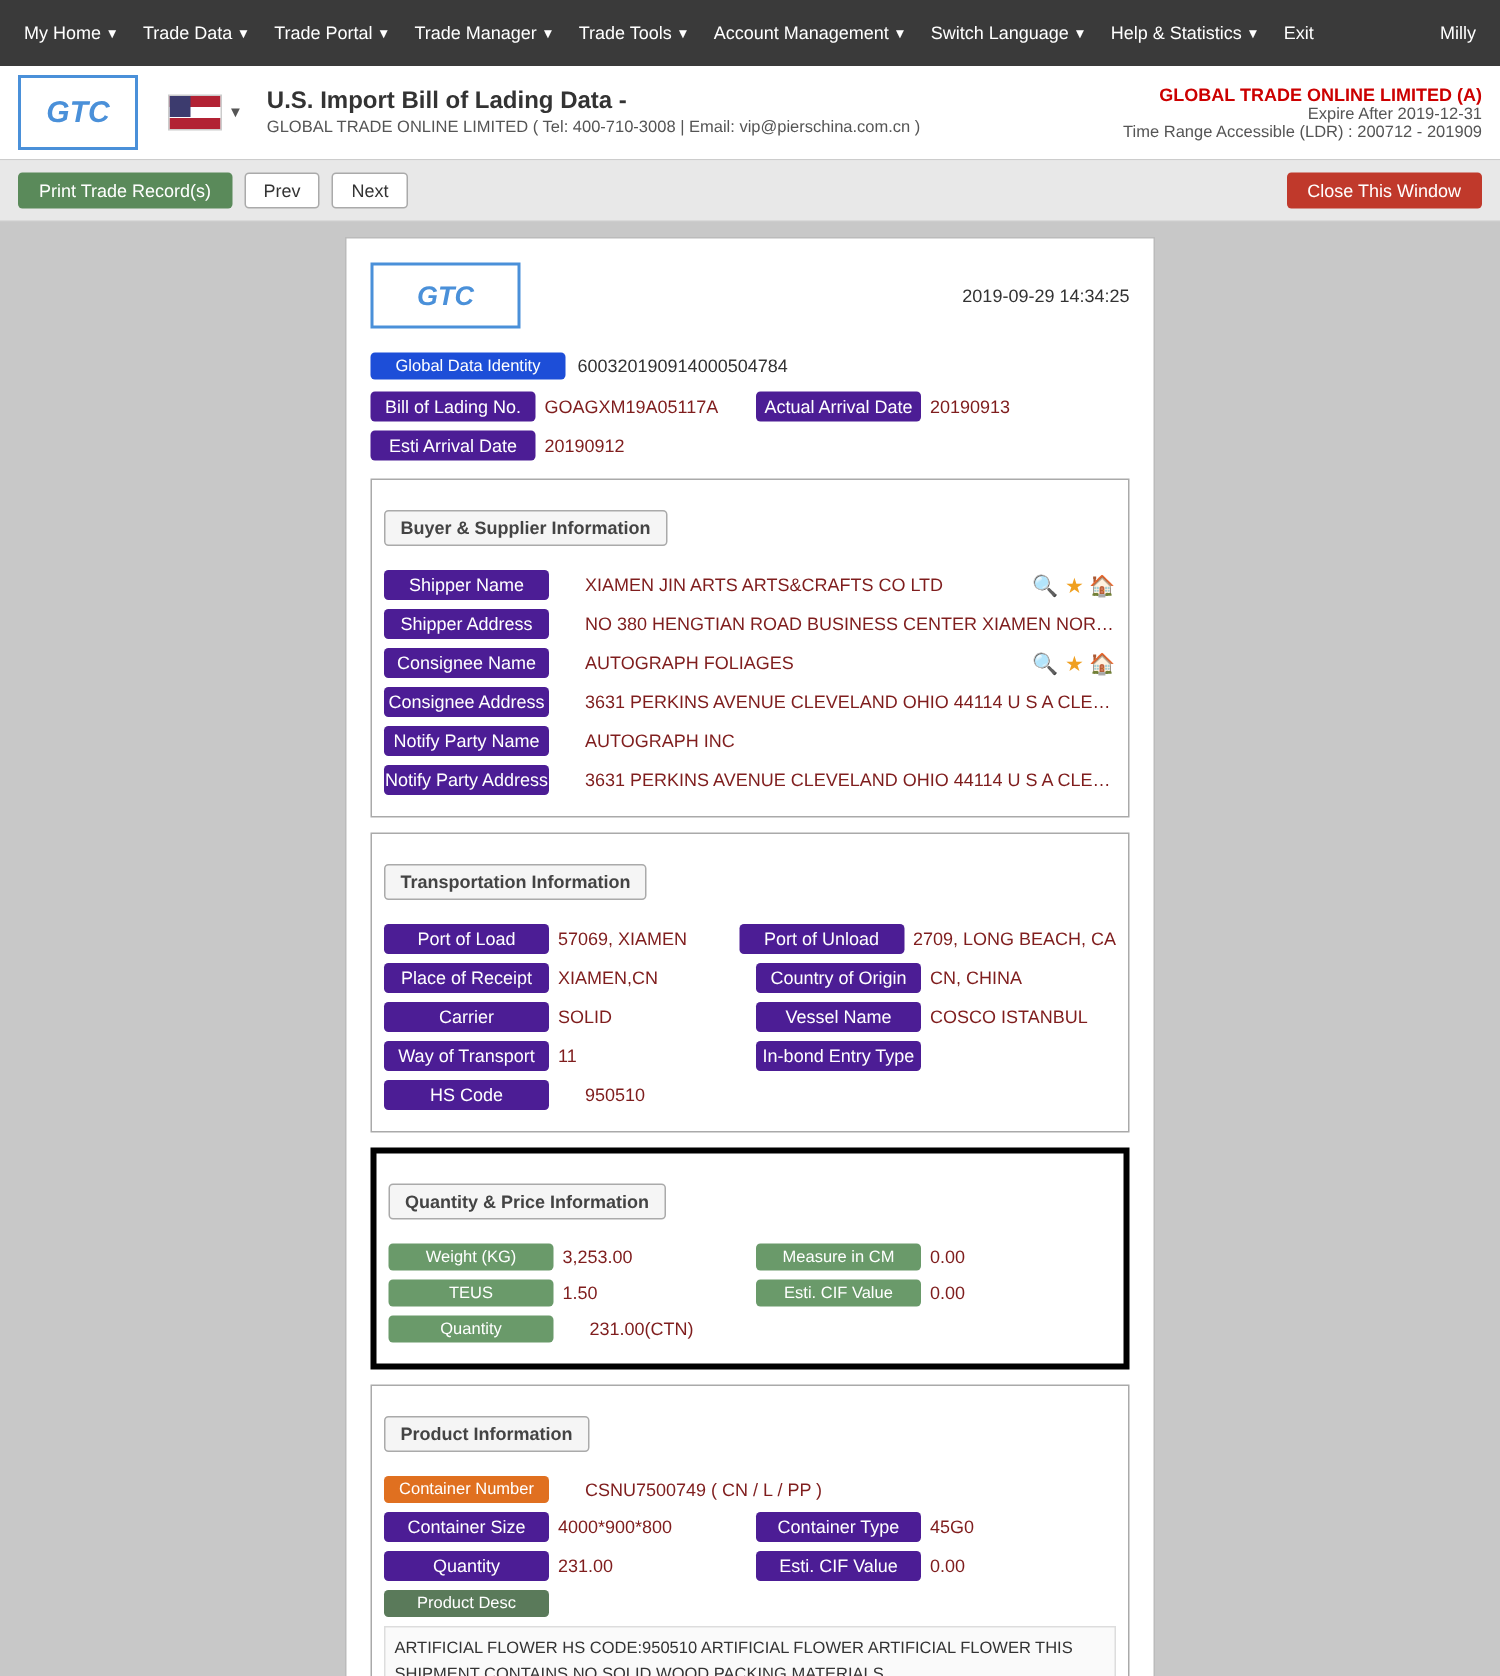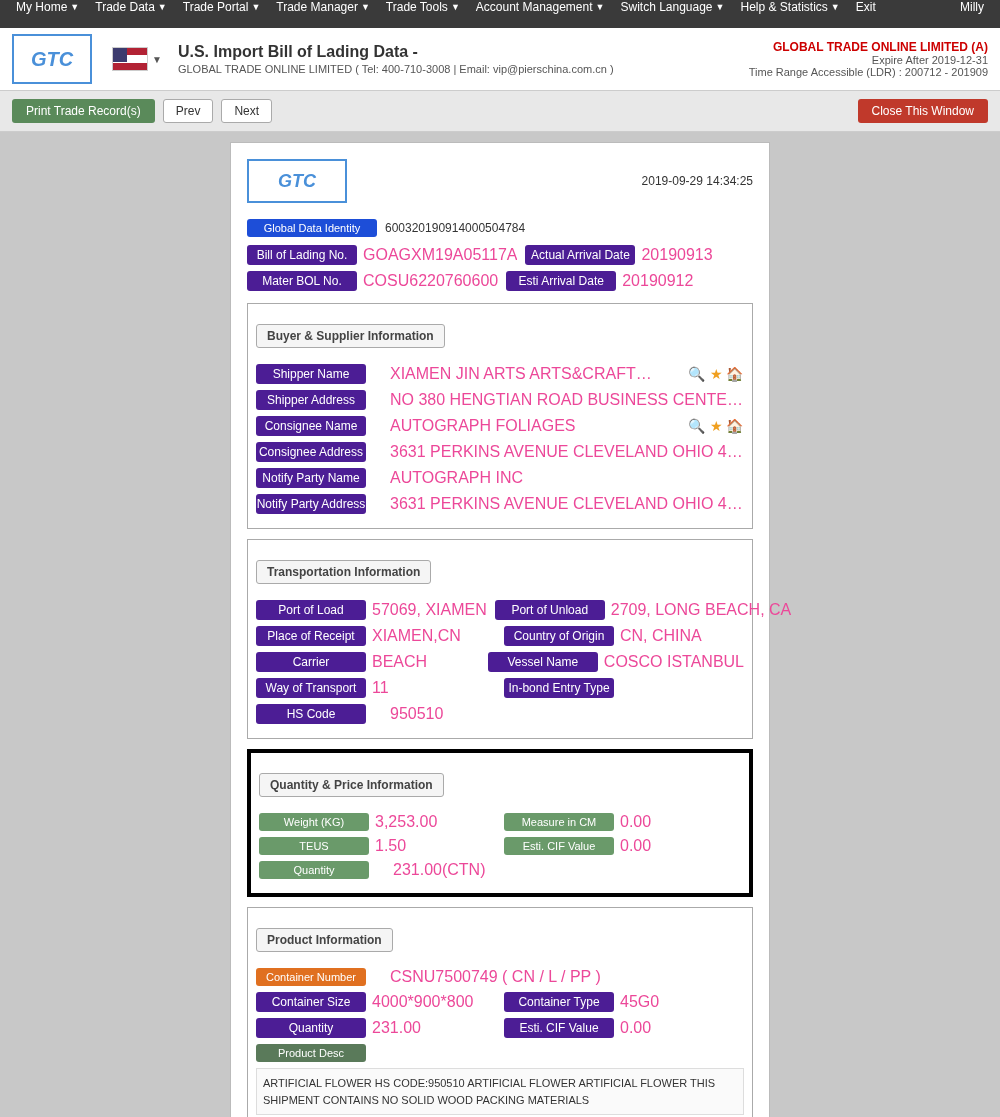--- a/index.html
+++ b/index.html
@@ -1,19 +1,19 @@
 <!DOCTYPE html>
 <html><head>
   <meta charset="utf-8">
   <style>
     * { margin: 0; padding: 0; box-sizing: border-box; }
     body { font-family: Arial, sans-serif; font-size: 12px; background: #d0d0d0; width: 1000px; }
 
     
-    .top-nav { background: #3a3a3a; color: #fff; display: flex; align-items: flex-start; padding: 0 8px; height: 28px; font-size: 12px; }
+    .top-nav { background: #3a3a3a; color: #fff; display: flex; align-items: center; padding: 0 8px; height: 44px; font-size: 12px; }
     .top-nav .nav-item { padding: 0 8px; cursor: pointer; display: flex; align-items: center; gap: 3px; }
     .top-nav .spacer { flex: 1; }
     .nav-arrow { font-size: 9px; }
 
     
     .header { background: #fff; display: flex; align-items: center; padding: 6px 12px; border-bottom: 1px solid #ccc; }
     .logo-area { display: flex; align-items: center; gap: 8px; }
     .logo-box { width: 80px; height: 50px; border: 2px solid #4a90d9; display: flex; align-items: center; justify-content: center; }
     .logo-text { color: #4a90d9; font-size: 20px; font-weight: bold; font-style: italic; }
     .flag-area { display: flex; align-items: center; gap: 4px; margin-left: 12px; }
@@ -40,21 +40,21 @@
 
     
     .field-row { display: flex; align-items: center; margin-bottom: 6px; gap: 24px; }
 
     .label-btn { background: #4c1d95; color: #fff; font-size: 12px; padding: 3px 0; border-radius: 3px; white-space: nowrap; min-width: 110px; text-align: center; display: inline-block; }
     .label-btn-green { background: #6a9a6a; color: #fff; font-size: 11px; padding: 3px 8px; border-radius: 3px; white-space: nowrap; min-width: 110px; text-align: center; display: inline-block; }
     .label-btn-orange { background: #e07020; color: #fff; font-size: 11px; padding: 3px 8px; border-radius: 3px; white-space: nowrap; min-width: 110px; text-align: center; display: inline-block; }
     .label-btn-product { background: #5a7a5a; color: #fff; font-size: 11px; padding: 3px 8px; border-radius: 3px; white-space: nowrap; min-width: 110px; text-align: center; display: inline-block; }
     .label-btn-marks { background: #6a8a6a; color: #fff; font-size: 11px; padding: 3px 8px; border-radius: 3px; white-space: nowrap; min-width: 110px; text-align: center; display: inline-block; }
 
-    .field-value { font-size: 16px; color: #ec4899; flex: 1; overflow: hidden; text-overflow: ellipsis; white-space: nowrap; }
+    .field-value { font-size: 12px; color: #7f1d1d; flex: 1; overflow: hidden; text-overflow: ellipsis; white-space: nowrap; }
 
     .half-row { display: flex; gap: 8px; }
     .half-row .half { flex: 1; display: flex; align-items: center; gap: 6px; }
 
     
     .section-header { border: 1px solid #aaa; margin: 12px 0 8px 0; padding: 4px 10px; display: inline-block; font-size: 12px; font-weight: bold; color: #444; background: #f5f5f5; border-radius: 3px; }
 
     .icons-row { display: flex; align-items: center; gap: 4px; margin-left: 4px; }
     .icon-search { color: #888; font-size: 14px; cursor: pointer; }
     .icon-star { color: #f0a020; font-size: 14px; }
@@ -170,24 +170,20 @@
           <span class="field-value">GOAGXM19A05117A</span>
         </div>
         <div class="half">
           <span class="label-btn">Actual Arrival Date</span>
           <span class="field-value">20190913</span>
         </div>
       </div>
 
       <div class="half-row" style="margin-bottom:12px;">
         <div class="half">
-          <span class="label-btn">Mater BOL No.</span>
-          <span class="field-value">COSU6220760600</span>
-        </div>
-        <div class="half">
           <span class="label-btn">Esti Arrival Date</span>
           <span class="field-value">20190912</span>
         </div>
       </div>
 
       <div style="border: 1px solid #aaa; margin-bottom: 10px; padding: 8px;">
         <div style="margin-bottom: 8px;">
           <span class="section-header">Buyer &amp; Supplier Information</span>
         </div>
 
@@ -248,21 +244,21 @@
             <span class="field-value">XIAMEN,CN</span>
           </div>
           <div class="half">
             <span class="label-btn">Country of Origin</span>
             <span class="field-value">CN, CHINA</span>
           </div>
         </div>
         <div class="half-row" style="margin-bottom:6px;">
           <div class="half">
             <span class="label-btn">Carrier</span>
-            <span class="field-value">BEACH</span>
+            <span class="field-value">SOLID</span>
           </div>
           <div class="half">
             <span class="label-btn">Vessel Name</span>
             <span class="field-value">COSCO ISTANBUL</span>
           </div>
         </div>
         <div class="half-row" style="margin-bottom:6px;">
           <div class="half">
             <span class="label-btn">Way of Transport</span>
             <span class="field-value">11</span>

